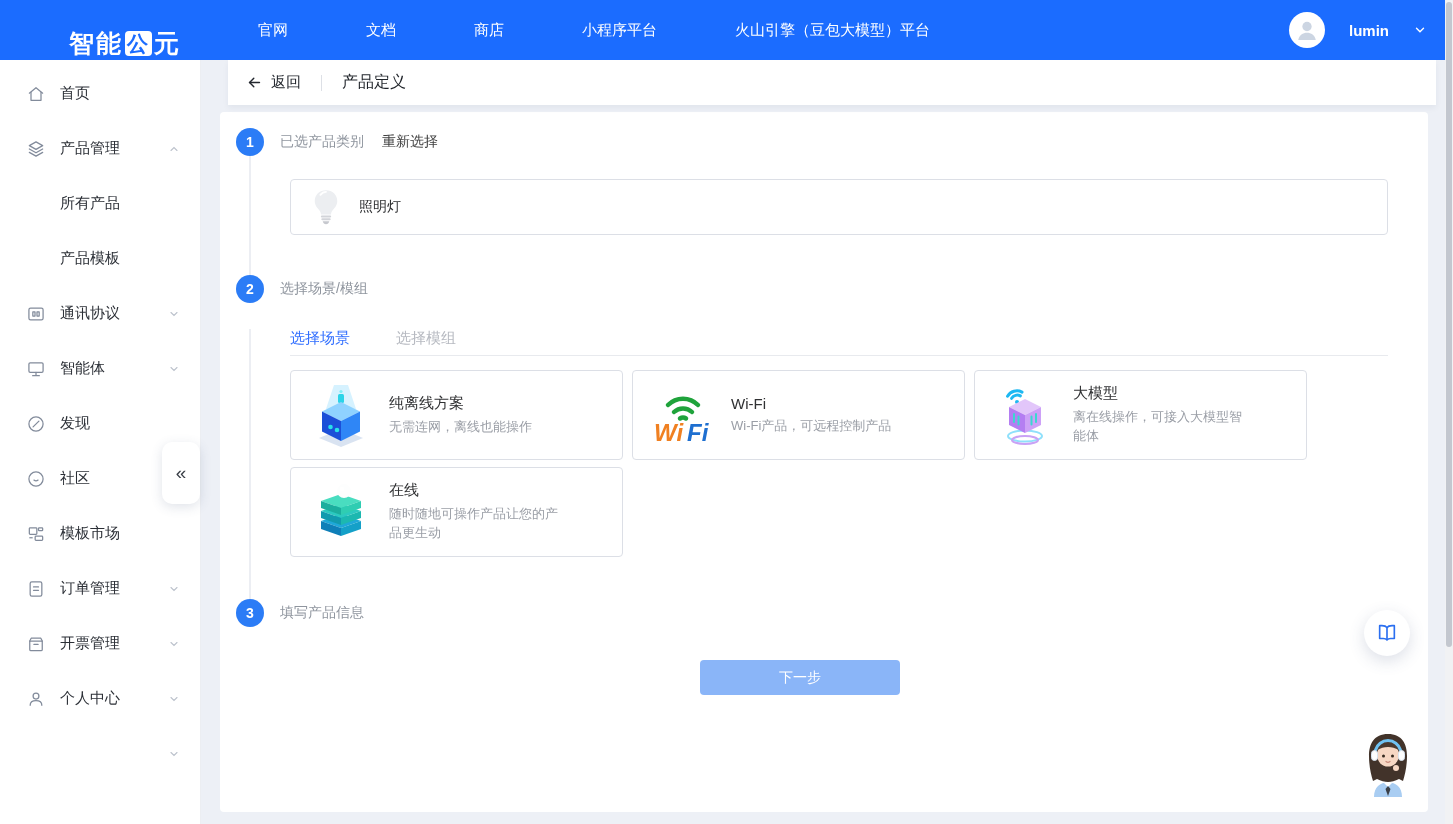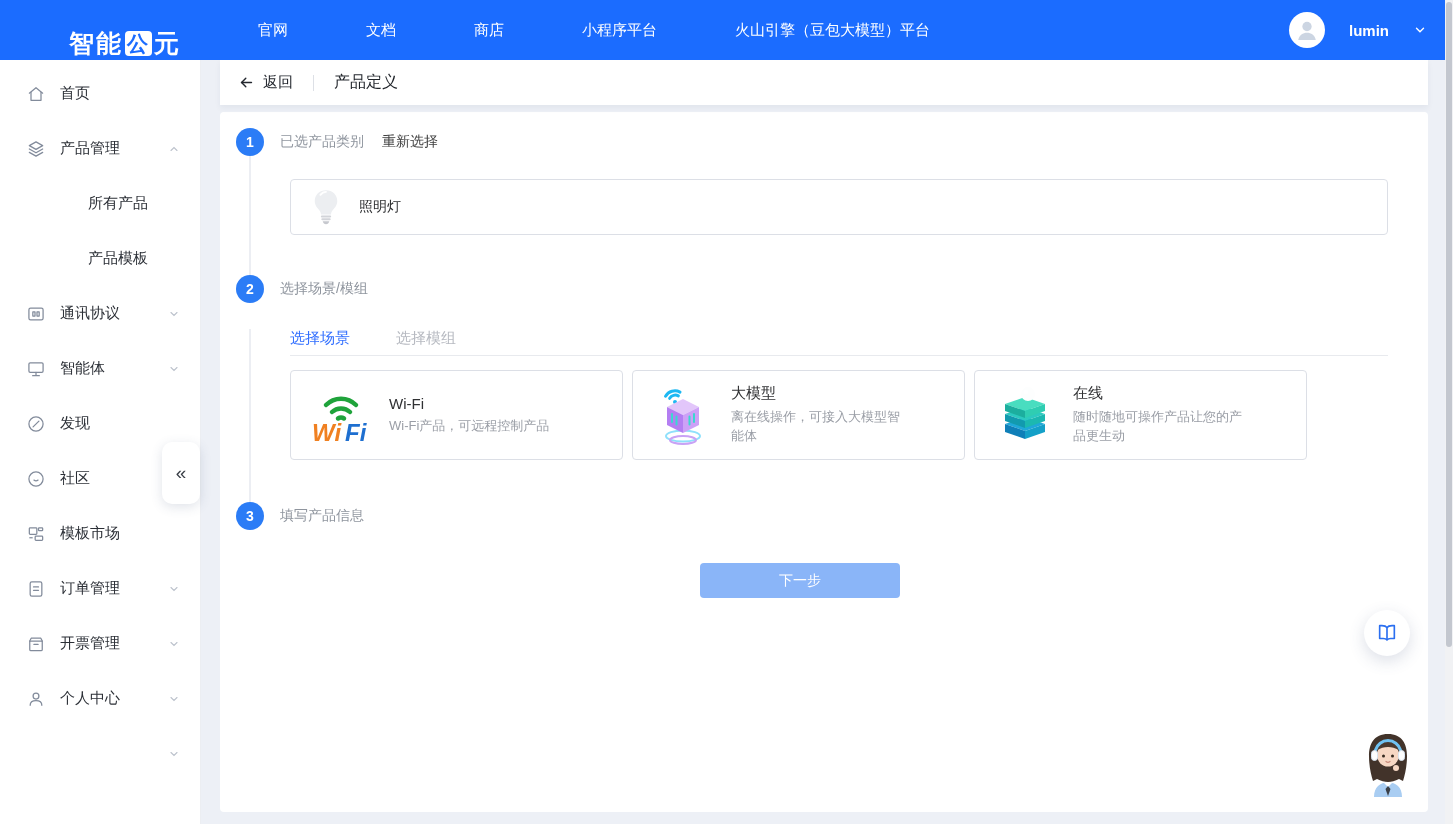--- a/index.html
+++ b/index.html
@@ -18,26 +18,26 @@
   .topbar-right { position:absolute; right:26px; top:0; height:60px; display:flex; align-items:center; gap:24px; }
   .avatar { width:36px; height:36px; border-radius:50%; background:#fff; display:flex; align-items:center; justify-content:center; overflow:hidden; cursor:pointer; }
   .username { font-size:15px; font-weight:bold; cursor:pointer; }
   .user-chev { display:flex; cursor:pointer; }
 
   
   .sidebar { position:absolute; top:60px; left:0; width:200px; height:764px; background:#fff; box-shadow:1px 0 0 #eceef2; z-index:4; }
   .side-list { padding-top:6px; }
   .side-item { height:55px; display:flex; align-items:center; padding:0 20px 0 26px; font-size:15px; color:#2b2f36; cursor:pointer; }
   .side-item .icon { width:20px; height:20px; margin-right:14px; color:#828b9b; display:flex; }
-  .side-item.sub { padding-left:88px; }
+  .side-item.sub { padding-left:60px; }
   .side-item .chev { margin-left:auto; color:#bcc2cc; display:flex; }
   .collapse-tab { position:absolute; left:162px; top:442px; width:38px; height:62px; background:#fff; border-radius:10px; box-shadow:0 3px 12px rgba(60,80,120,.16); display:flex; align-items:center; justify-content:center; font-size:19px; color:#3a3f47; z-index:6; cursor:pointer; }
 
   
-  .main-header { position:absolute; left:220px; top:60px; width:1208px; height:45px; background:#fff; display:flex; align-items:center; padding-left:18px; box-shadow:0 3px 6px rgba(31,56,88,.06); z-index:3; }
+  .main-header { position:absolute; left:228px; top:60px; width:1208px; height:45px; background:#fff; display:flex; align-items:center; padding-left:18px; box-shadow:0 3px 6px rgba(31,56,88,.06); z-index:3; }
   .back-group { display:flex; align-items:center; gap:8px; font-size:15px; color:#23272e; cursor:pointer; }
   .back-group .arrow { display:flex; color:#23272e; }
   .hdr-divider { width:1px; height:16px; background:#dde0e6; margin:0 20px; }
   .page-title { font-size:16px; color:#1f2329; }
 
   
   .panel { position:absolute; left:220px; top:112px; width:1208px; height:700px; background:#fff; border-radius:4px; padding:16px 22px 0 16px; overflow:hidden; z-index:2; }
   .step-header { display:flex; align-items:center; height:28px; }
   .step-num { width:28px; height:28px; border-radius:50%; background:#2b7cf6; color:#fff; font-size:14px; font-weight:bold; display:flex; align-items:center; justify-content:center; flex:none; }
   .step-label { font-size:14px; color:#8f959e; margin-left:16px; }
@@ -307,20 +307,37 @@
       <div class="step-num">2</div>
       <div class="step-label">选择场景/模组</div>
     </div>
     <div class="step-body second">
       <div class="tabs">
         <span class="tab active">选择场景</span>
         <span class="tab inactive">选择模组</span>
       </div>
       <div class="scene-grid">
 
+        <div class="scene-card">
+          <svg class="scene-icon" viewBox="0 0 64 64">
+            <polygon points="25,2 39,2 47,26 17,26" fill="#aee6ff" opacity="0.5"></polygon>
+            <polygon points="32,46 54,55 32,64 10,55" fill="#ccd9ec" opacity="0.75"></polygon>
+            <rect x="29" y="11" width="6" height="9" rx="1.5" fill="#2bd4e8"></rect>
+            <circle cx="32" cy="8.5" r="1.6" fill="#7feef5"></circle>
+            <polygon points="32,19 51,28.5 32,38 13,28.5" fill="#8fd2ff"></polygon>
+            <polygon points="13,28.5 32,38 32,58 13,48.5" fill="#1b4fd8"></polygon>
+            <polygon points="51,28.5 32,38 32,58 51,48.5" fill="#2f86f6"></polygon>
+            <circle cx="21.5" cy="44" r="2.3" fill="#29e0e8"></circle>
+            <circle cx="28" cy="47" r="2.3" fill="#29e0e8"></circle>
+          </svg>
+          <div class="scene-info">
+            <div class="scene-title">纯离线方案</div>
+            <div class="scene-desc">无需连网，离线也能操作</div>
+          </div>
+        </div>
 
         <div class="scene-card">
           <svg class="scene-icon" viewBox="0 0 64 64">
             <path d="M17 22a21 21 0 0 1 30 0" fill="none" stroke="#1fa33b" stroke-width="4.5" stroke-linecap="round"></path>
             <path d="M23 29a13 13 0 0 1 18 0" fill="none" stroke="#1fa33b" stroke-width="4.5" stroke-linecap="round"></path>
             <path d="M29 35.5a5.5 5.5 0 0 1 6 0" fill="none" stroke="#1fa33b" stroke-width="4.5" stroke-linecap="round"></path>
             <text x="3" y="58" font-size="24" font-weight="bold" font-style="italic" fill="#f08021">Wi</text>
             <text x="36" y="58" font-size="24" font-weight="bold" font-style="italic" fill="#1e6fd0">Fi</text>
           </svg>
           <div class="scene-info">

